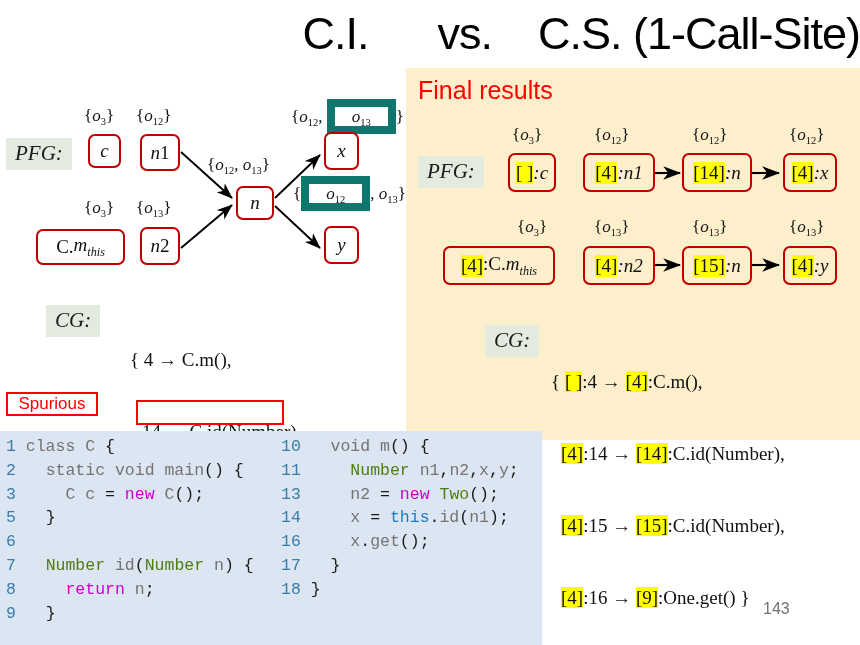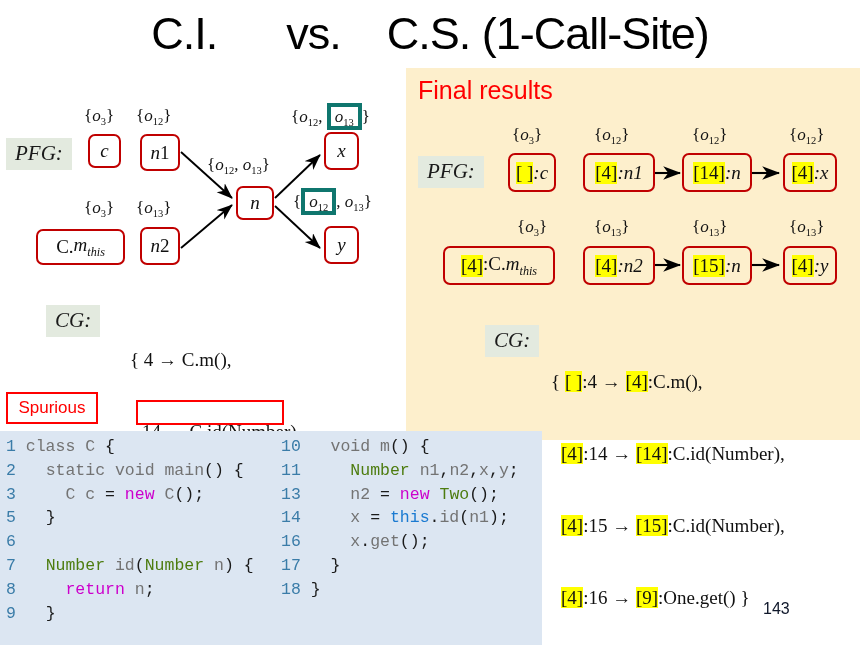--- a/index.html
+++ b/index.html
@@ -8,21 +8,21 @@
     background:#ffffff;
     font-family:"Liberation Serif", serif;
     position:relative;
     overflow:hidden;
   }
   .abs{position:absolute;}
 
   
   #title{
     top:8px;left:0;width:860px;
-    text-align:center;
+    text-align:right;
     font-family:"Liberation Sans", sans-serif;
     font-size:45px;
     letter-spacing:-1px;
     color:#000;
     white-space:pre;
   }
 
   
   #final-panel{
     left:406px;top:68px;width:454px;height:372px;
@@ -61,39 +61,39 @@
 
   
   .pts{
     font-size:17px;color:#111;white-space:nowrap;font-style:normal;
   }
   .pts i{font-style:italic;}
   .pts sub{font-size:0.62em;font-style:normal;}
 
   
   .redbox{
-    border:4px solid #0f766e;
-    padding:0 4px;
+    border:8px solid #0f766e;
+    padding:0 17px;
     box-sizing:border-box;
   }
 
   
   .hl{background:#ffff00;}
 
   
   svg.arrowlayer{position:absolute;left:0;top:0;overflow:visible;}
 
   
   .cgtext{
     font-size:19px;color:#111;white-space:pre;line-height:24px;
   }
   .cgline{white-space:nowrap;}
 
   #spurious-box{
-    left:6px;top:392px;width:92px;height:32px;
+    left:6px;top:392px;width:92px;height:24px;
     border:2px solid #ff0000;
     display:flex;align-items:center;justify-content:center;
     font-family:"Liberation Sans", sans-serif;
     font-size:17px;color:#ff0000;
     box-sizing:border-box;
   }
   #spurious-line-box{
     left:136px;top:400px;width:148px;height:25px;
     border:2px solid #ff0000;
     box-sizing:border-box;
@@ -114,40 +114,40 @@
   .ln{color:#3a7ca8;}
   .kw{color:#737373;}        
   .kw2{color:#cc00cc;}       
   .ty{color:#4d7c0f;}        
   .th{color:#1a7ad1;}        
   .pl{color:#1a1a1a;}        
 
   #page-number{
     left:763px;top:600px;
     font-family:"Liberation Sans", sans-serif;
-    font-size:16px;color:#0f172a;
+    font-size:16px;color:#737373;
   }
 </style>
 </head>
 <body>
 
 <div class="abs" id="title">C.I.      vs.    C.S. (1-Call-Site)</div>
 
 <div class="abs" id="final-panel"></div>
 <div class="abs" id="final-title">Final results</div>
 
 <div class="abs seclabel" style="left:6px;top:138px;">PFG:</div>
 
 <div class="abs pts" style="left:84px;top:106px;">{<i>o</i><sub>3</sub>}</div>
 <div class="abs pts" style="left:136px;top:106px;">{<i>o</i><sub>12</sub>}</div>
 <div class="abs pts" style="left:84px;top:198px;">{<i>o</i><sub>3</sub>}</div>
 <div class="abs pts" style="left:136px;top:198px;">{<i>o</i><sub>13</sub>}</div>
 <div class="abs pts" style="left:207px;top:155px;">{<i>o</i><sub>12</sub>, <i>o</i><sub>13</sub>}</div>
 <div class="abs pts" style="left:291px;top:107px;">{<i>o</i><sub>12</sub>, <span class="redbox"><i>o</i><sub>13</sub></span>}</div>
-<div class="abs pts" style="left:293px;top:192px;font-family:Liberation Serif, serif;">{<span class="redbox"><i>o</i><sub>12</sub></span>, <i>o</i><sub>13</sub>}</div>
+<div class="abs pts" style="left:293px;top:184px;font-family:Liberation Serif, serif;">{<span class="redbox"><i>o</i><sub>12</sub></span>, <i>o</i><sub>13</sub>}</div>
 
 <div class="abs node" style="left:88px;top:134px;width:33px;height:34px;">
     <span class="ital">c</span>
   </div>
 <div class="abs node" style="left:140px;top:134px;width:40px;height:37px;"><span class="ital">n</span>1</div>
 <div class="abs node" style="left:36px;top:229px;width:89px;height:36px;">
     <span class="up">C.</span>
     <span class="ital">m<sub>this</sub></span>
   </div>
 <div class="abs node" style="left:140px;top:227px;width:40px;height:38px;"><span class="ital">n</span>2</div>

